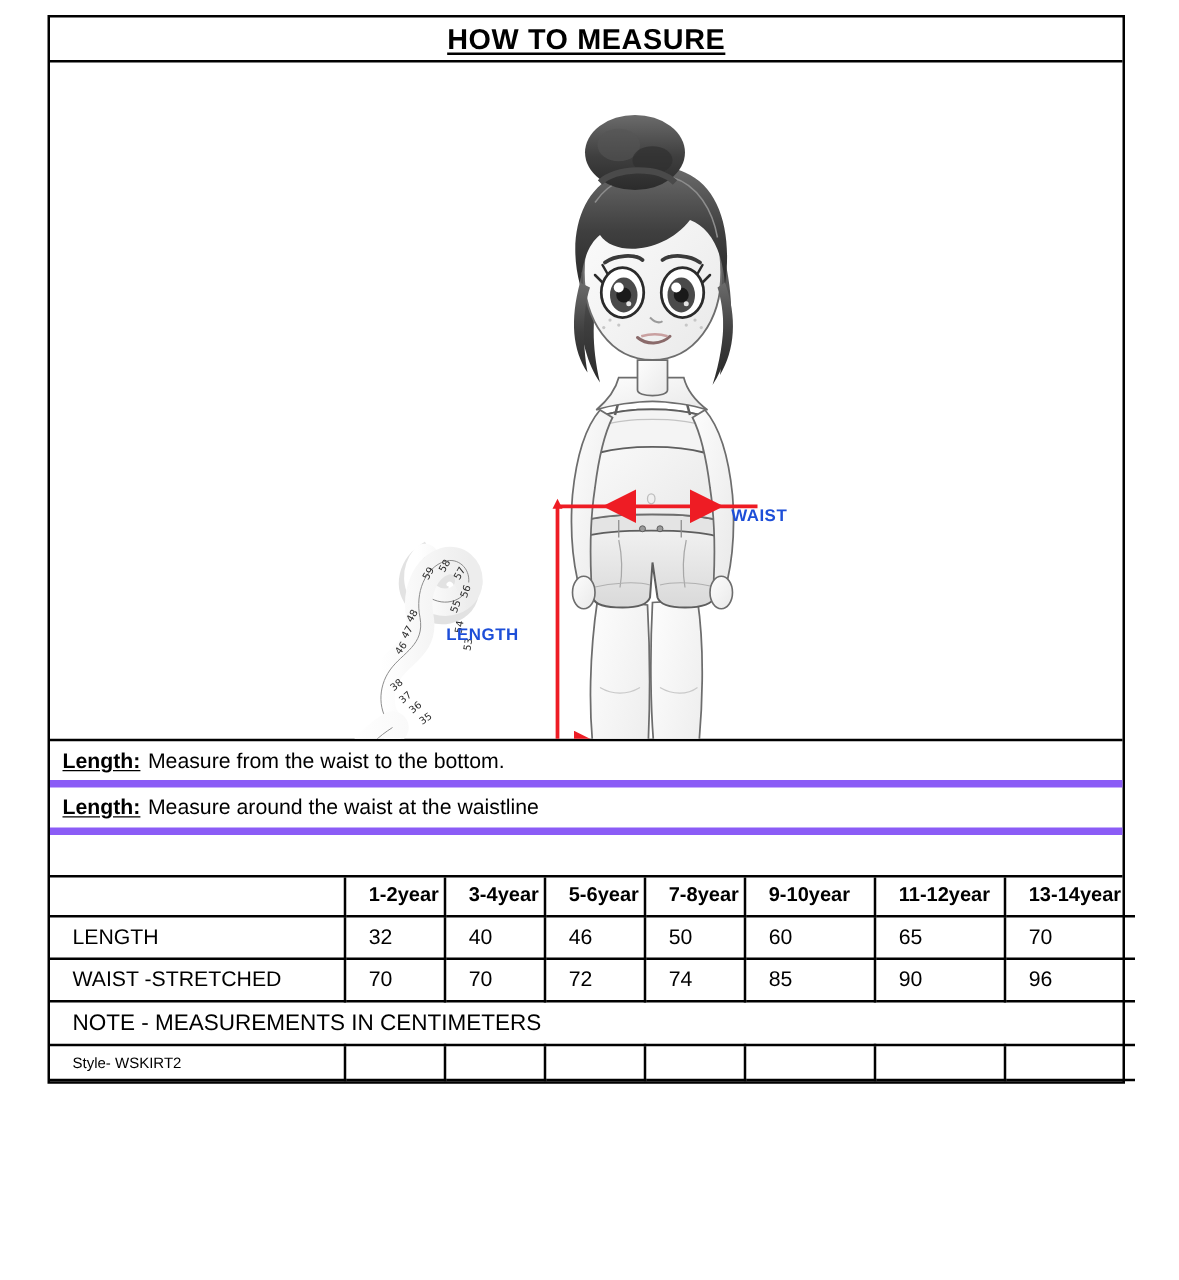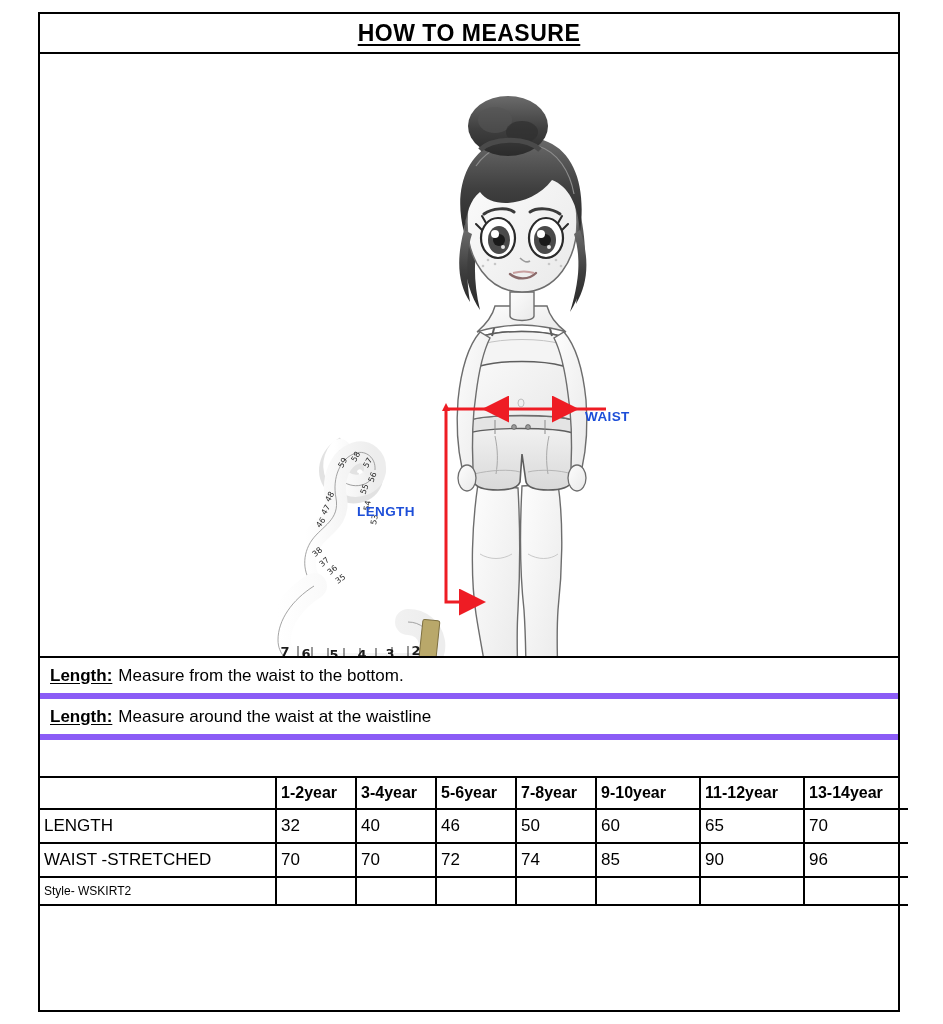--- a/index.html
+++ b/index.html
@@ -18,21 +18,21 @@
     position: relative;
     width: 943px;
     height: 1024px;
     box-sizing: border-box;
   }
   .frame {
     position: absolute;
     left: 38px;
     top: 12px;
     width: 862px;
-    height: 1000px;
+    height: 855px;
     border: 2px solid #000;
     box-sizing: border-box;
     display: flex;
     flex-direction: column;
   }
   
   .title-row {
     height: 38px;
     border-bottom: 2px solid #000;
     display: flex;
@@ -83,21 +83,21 @@
   }
   table.size-table {
     width: 100%;
     border-collapse: collapse;
     table-layout: fixed;
     font-size: 17px;
   }
   table.size-table td, table.size-table th {
     border-right: 2px solid #000;
     border-bottom: 2px solid #000;
-    padding: 6px 4px;
+    padding: 6px 18px;
     text-align: left;
     vertical-align: middle;
     font-weight: normal;
     height: 28px;
     box-sizing: border-box;
     overflow: hidden;
     white-space: nowrap;
   }
   table.size-table td:last-child, table.size-table th:last-child {
     border-right: none;
@@ -384,20 +384,23 @@
           <tr>
             <td>WAIST -STRETCHED</td>
             <td>70</td>
             <td>70</td>
             <td>72</td>
             <td>74</td>
             <td>85</td>
             <td>90</td>
             <td>96</td>
           </tr>
+          <tr>
+            <td class="note-cell" colspan="8">NOTE - MEASUREMENTS IN CENTIMETERS</td>
+          </tr>
           <tr class="style-row">
             <td>Style- WSKIRT2</td>
             <td></td>
             <td></td>
             <td></td>
             <td></td>
             <td></td>
             <td></td>
             <td></td>
           </tr>

